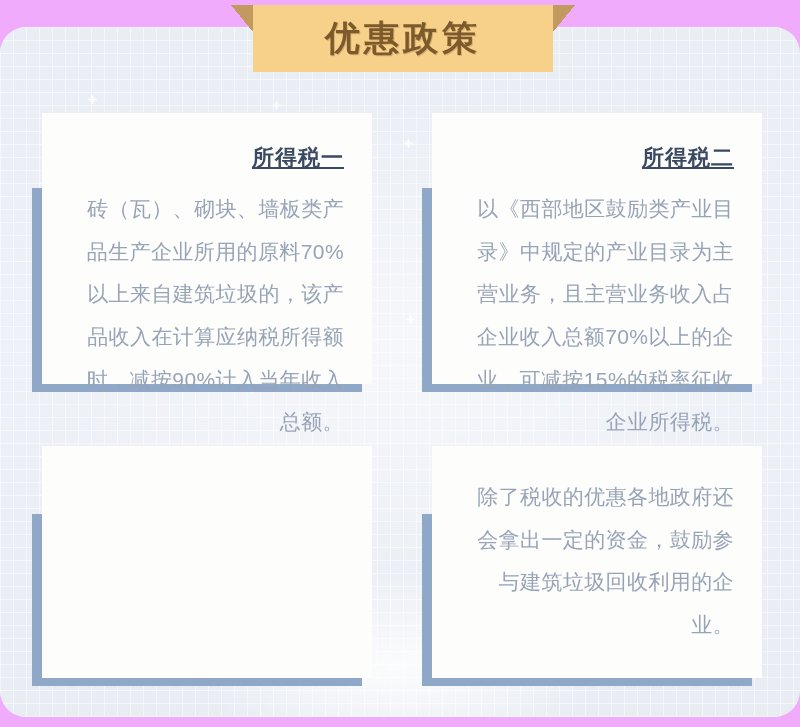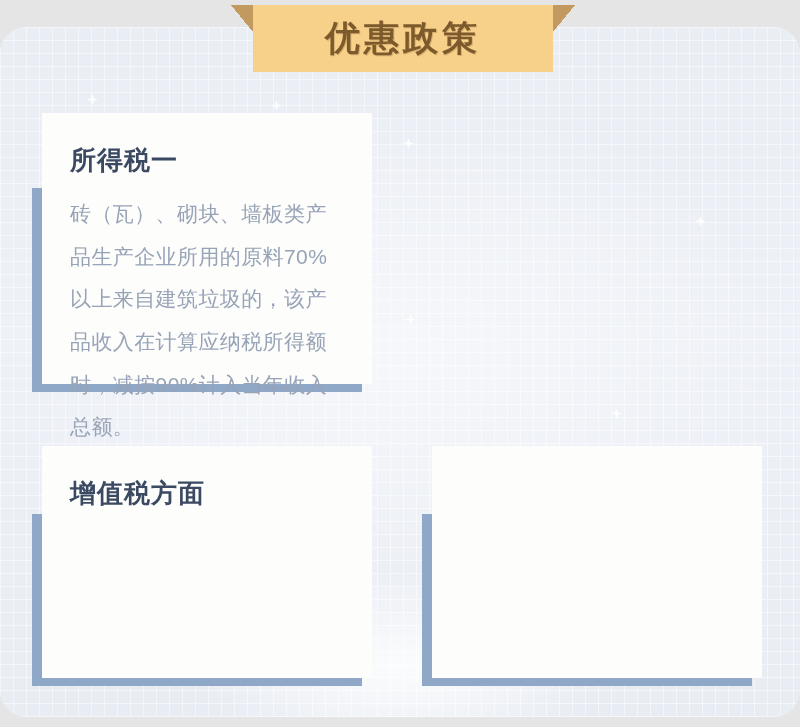--- a/index.html
+++ b/index.html
@@ -9,21 +9,22 @@
     height: 727px;
     background: #ffffff;
     font-family: "Liberation Sans", "DejaVu Sans", sans-serif;
     overflow: hidden;
   }
 
   #root {
     position: relative;
     width: 800px;
     height: 727px;
-    background: #e5e5e5;
+    background: #f0abfc;
+    text-align: right;
   }
 
   
   .bg-panel {
     position: absolute;
     left: 0; top: 27px;
     width: 800px; height: 690px;
     border-radius: 26px;
     background:
       radial-gradient(ellipse 300px 140px at 400px 640px, rgba(255,255,255,0.85) 0%, rgba(255,255,255,0) 70%),
@@ -107,25 +108,26 @@
     background: #8fa8c7;
   }
   .card {
     position: absolute;
     left: 0; top: 0;
     width: 100%; height: 100%;
     background: #fdfdfc;
     padding: 30px 28px 20px 28px;
   }
   .card-title {
-    font-size: 26px;
+    font-size: 22px;
     font-weight: bold;
     color: #3b4a62;
     letter-spacing: 1px;
     margin-bottom: 15px;
+    text-decoration: underline;
   }
   .card-body {
     font-size: 21px;
     line-height: 2.03;
     color: #97a3b6;
     letter-spacing: 0.4px;
     white-space: pre-line;
   }
 
   #card1 { left: 42px;  top: 113px; width: 330px; height: 271px; }
@@ -165,27 +167,34 @@
   </div>
 
   <div class="card-wrap" id="card1">
     <div class="card-shadow"></div>
     <div class="card">
       <div class="card-title">所得税一</div>
       <div class="card-body">砖（瓦）、砌块、墙板类产品生产企业所用的原料70%以上来自建筑垃圾的，该产品收入在计算应纳税所得额时，减按90%计入当年收入总额。</div>
     </div>
   </div>
 
+  <div class="card-wrap" id="card2">
+    <div class="card-shadow"></div>
+    <div class="card">
+      <div class="card-title">所得税二</div>
+      <div class="card-body">以《西部地区鼓励类产业目录》中规定的产业目录为主营业务，且主营业务收入占企业收入总额70%以上的企业，可减按15%的税率征收企业所得税。</div>
+    </div>
+  </div>
 
   <div class="card-wrap" id="card3">
     <div class="card-shadow"></div>
     <div class="card">
-      <div class="card-title">增值税方面</div>
     </div>
   </div>
 
   <div class="card-wrap" id="card4">
     <div class="card-shadow"></div>
     <div class="card">
+      <div class="card-body">除了税收的优惠各地政府还会拿出一定的资金，鼓励参与建筑垃圾回收利用的企业。</div>
     </div>
   </div>
 
 </div>
 
 </body></html>

